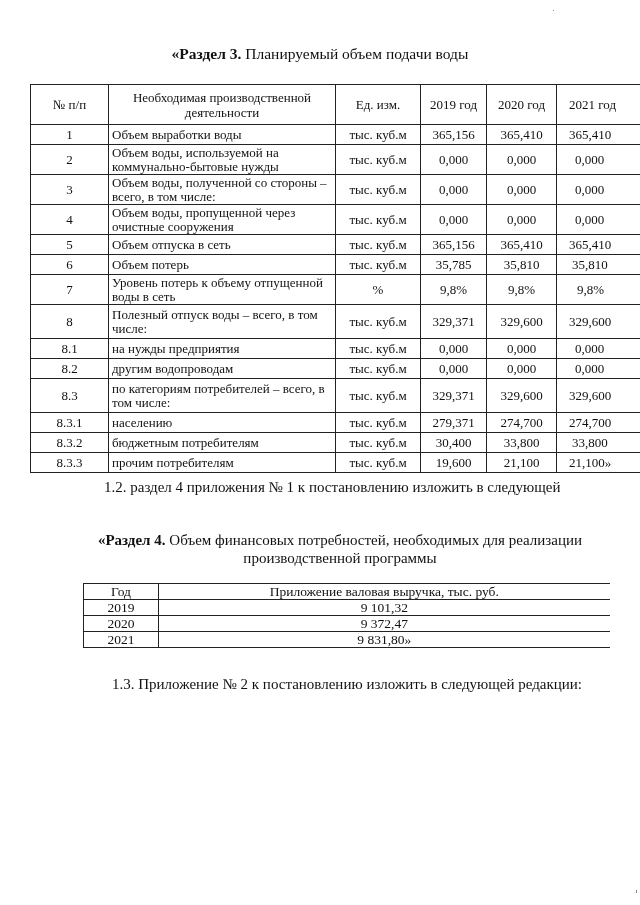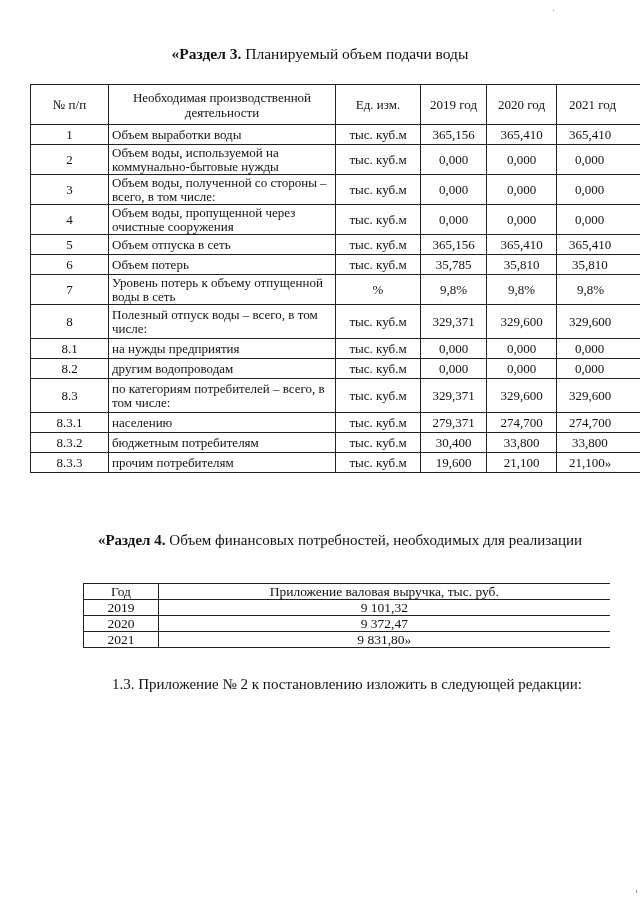--- a/index.html
+++ b/index.html
@@ -232,24 +232,26 @@
     <td class="name">прочим потребителям</td>
     <td class="unit">тыс. куб.м</td>
     <td class="val">19,600</td>
     <td class="val">21,100</td>
     <td class="val lastcol" style="text-align:left;padding-left:12px;">21,100»</td>
   </tr>
 </tbody>
   </table>
 
 <div class="para para1">
+  <div class="indent">1.2. раздел 4 приложения № 1 к постановлению изложить в следующей</div>
 </div>
 
 <div class="section4">
   <div><b>«Раздел 4.</b><span> Объем финансовых потребностей, необходимых для реализации</span></div>
+  <div>производственной программы</div>
 </div>
 
 <table class="t2">
   <colgroup>
     <col style="width:75px">
     <col style="width:451px">
   </colgroup>
   <tbody>
       <tr>
     <th>Год</th>

